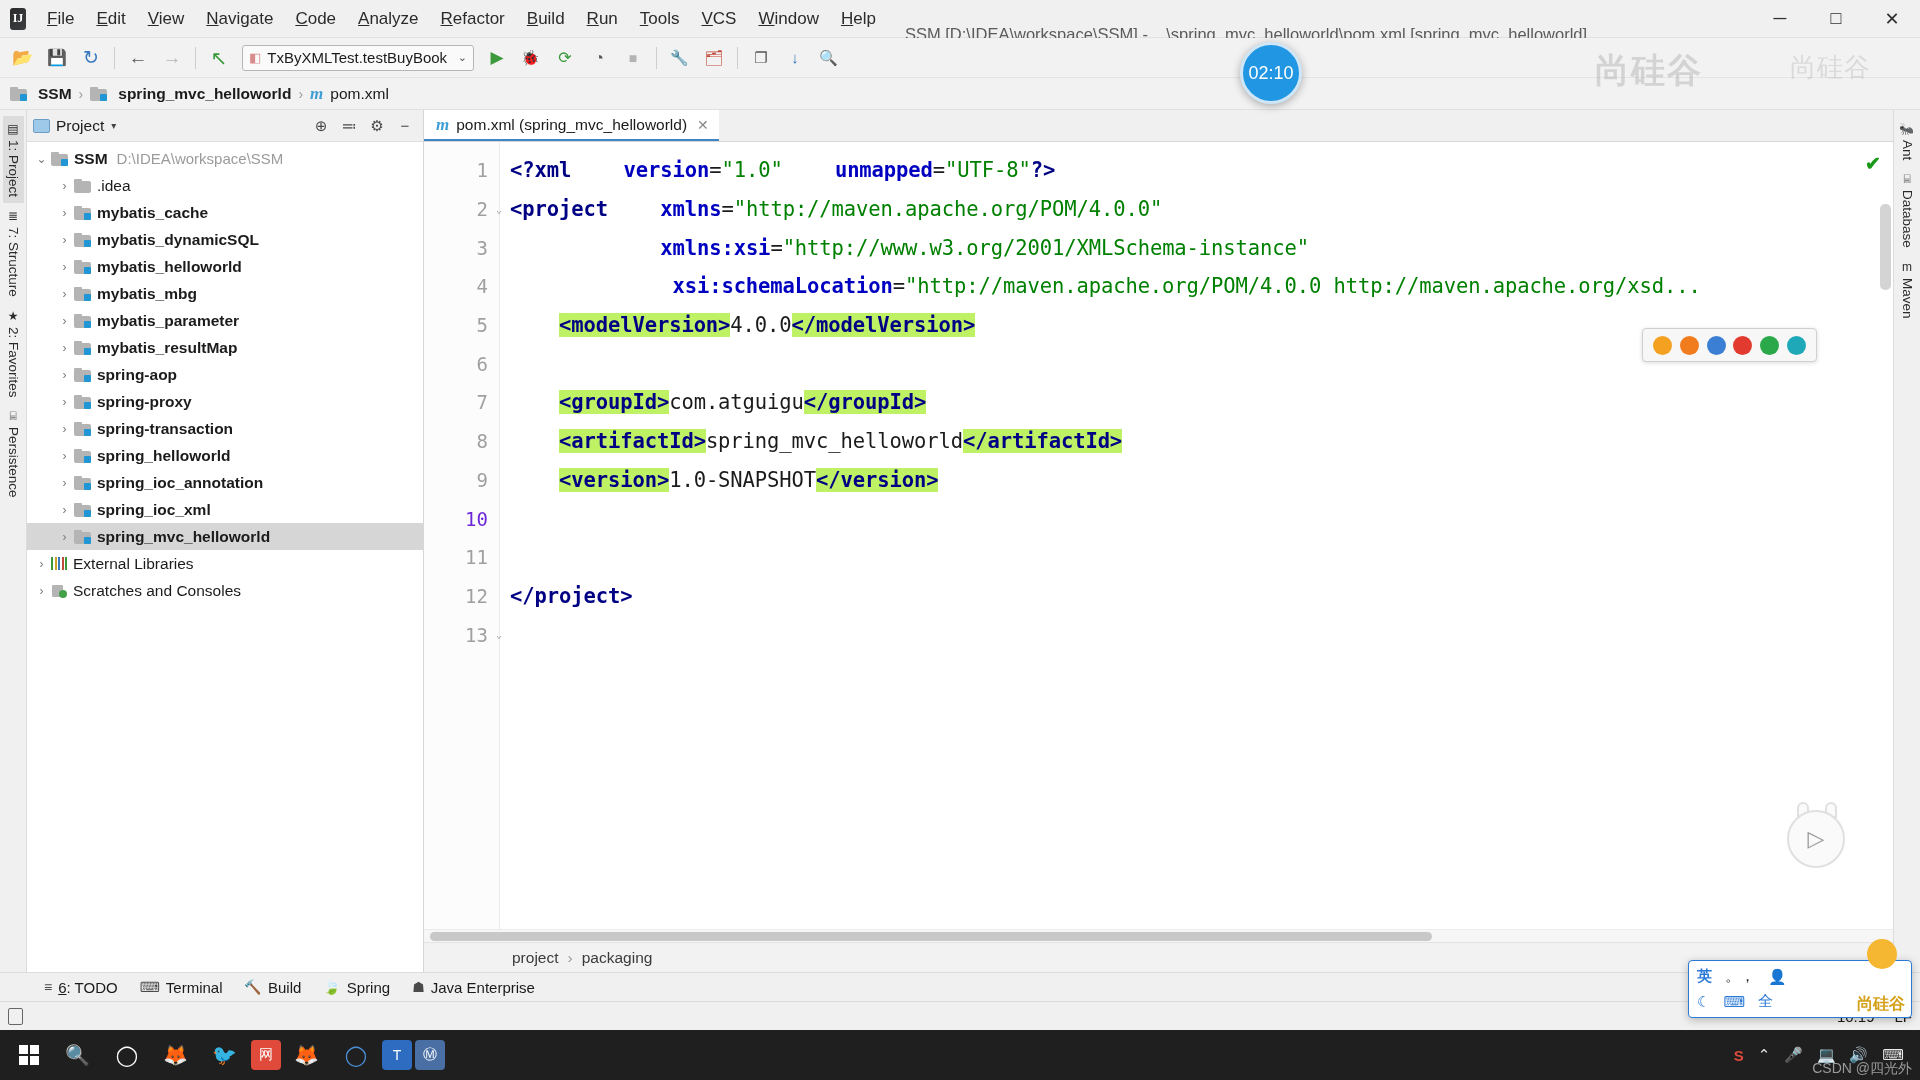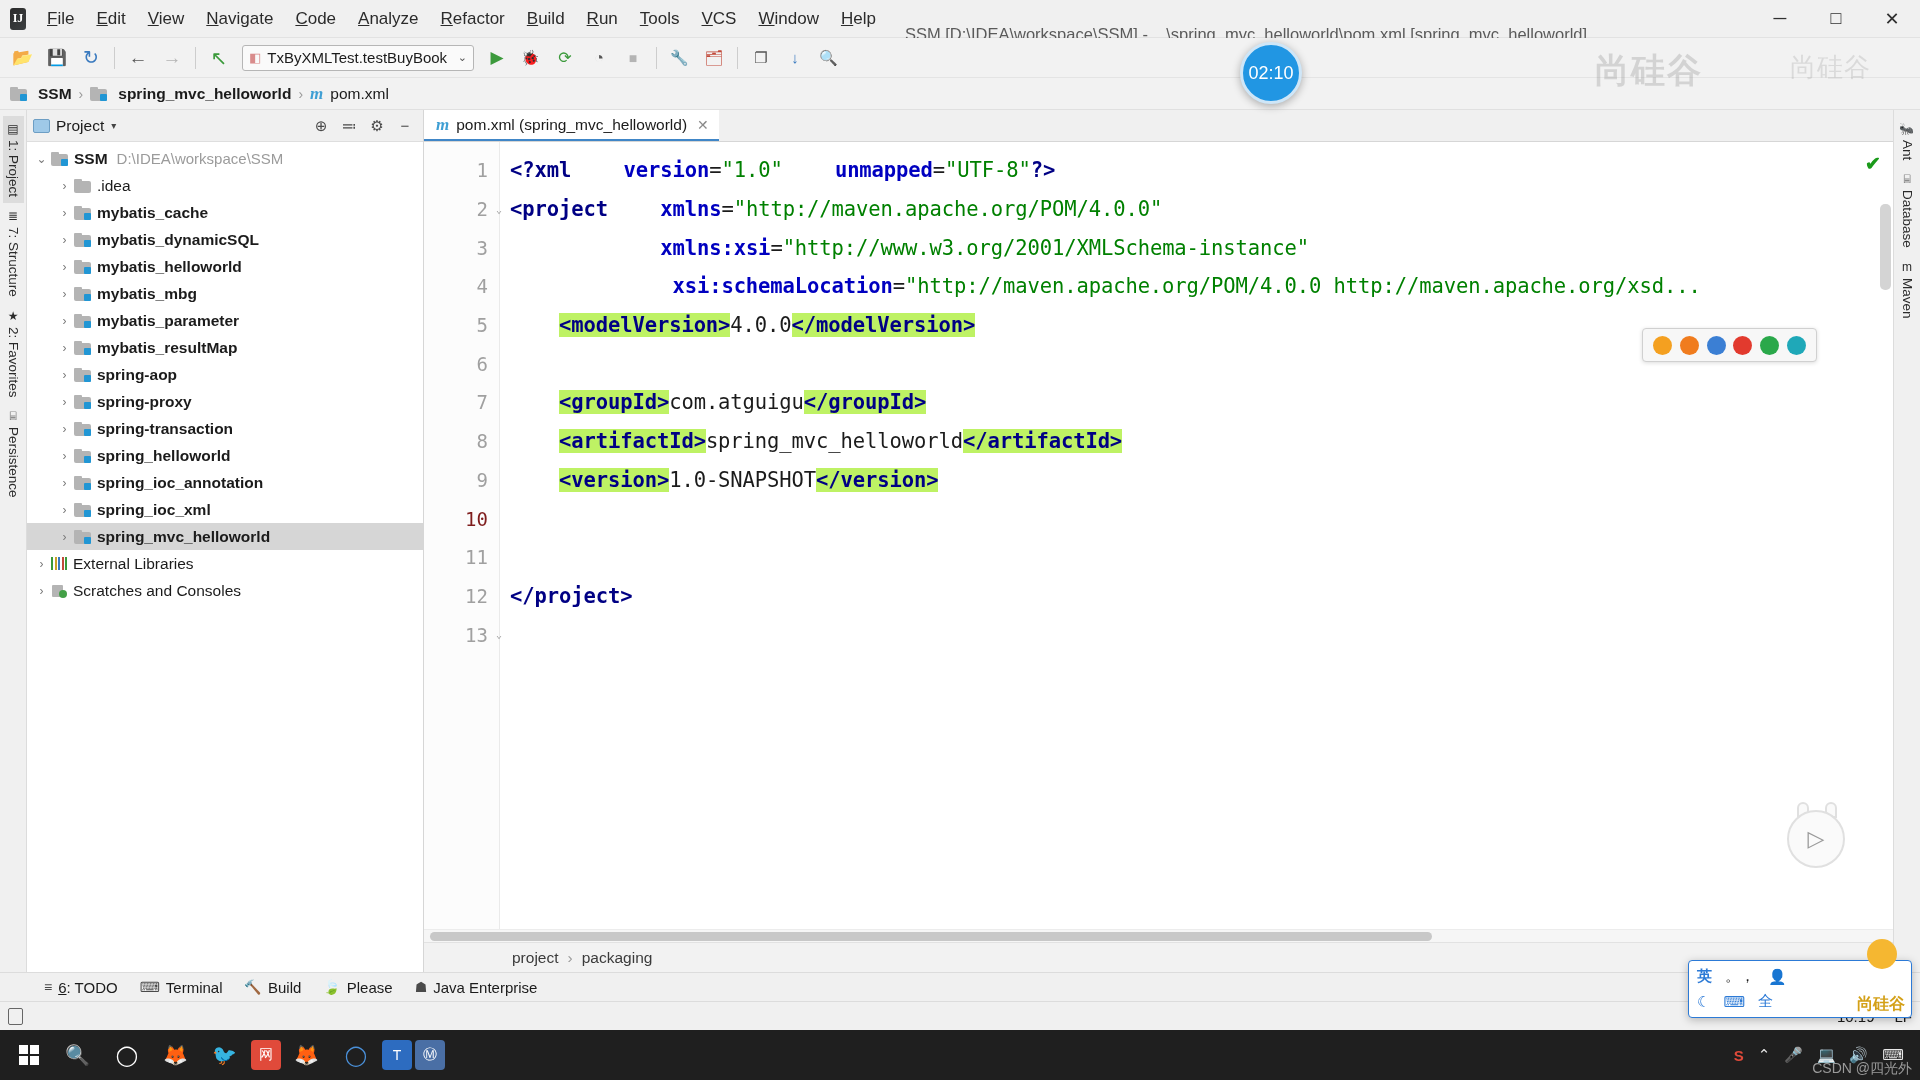--- a/index.html
+++ b/index.html
@@ -202,21 +202,21 @@
     width: 76px; flex: 0 0 76px; background: #fcfcfc;
     border-right: 1px solid #eaeaea; padding-top: 9px;
     position: relative;
   }
   .gline {
     height: 38.7px; display: flex; align-items: center;
     justify-content: flex-end; padding-right: 11px;
     font-family: "DejaVu Sans Mono", monospace;
     font-size: 19px; color: #a0a0a0;
   }
-  .gline.cur { color: #7f1d1d; }
+  .gline.cur { color: #6d28d9; }
   .fold {
     position: absolute; right: -6px; width: 12px; height: 12px;
     top: 50%; transform: translateY(-50%);
     color: #9a9a9a; font-size: 10px;
     display:flex; align-items:center; justify-content:center;
   }
   .code-scroll { flex: 1 1 auto; position: relative; overflow: hidden; padding-top: 9px; }
   .cline {
     height: 38.7px; display: flex; align-items: center;
     font-family: "DejaVu Sans Mono", monospace;
@@ -700,21 +700,21 @@
       <div class="tw-item">
         <span style="font-size:14px;color:#4a4a4a">⌨</span>
         <span>Terminal</span>
       </div>
       <div class="tw-item">
         <span style="font-size:14px;color:#4a4a4a">🔨</span>
         <span>Build</span>
       </div>
       <div class="tw-item">
         <span style="font-size:14px;color:#4a4a4a">🍃</span>
-        <span>Please</span>
+        <span>Spring</span>
       </div>
       <div class="tw-item">
         <span style="font-size:14px;color:#4a4a4a">☗</span>
         <span>Java Enterprise</span>
       </div>
     </div>
 
   <div class="statusbar">
     <span class="sb-icon"></span>
     <div class="sb-right">

